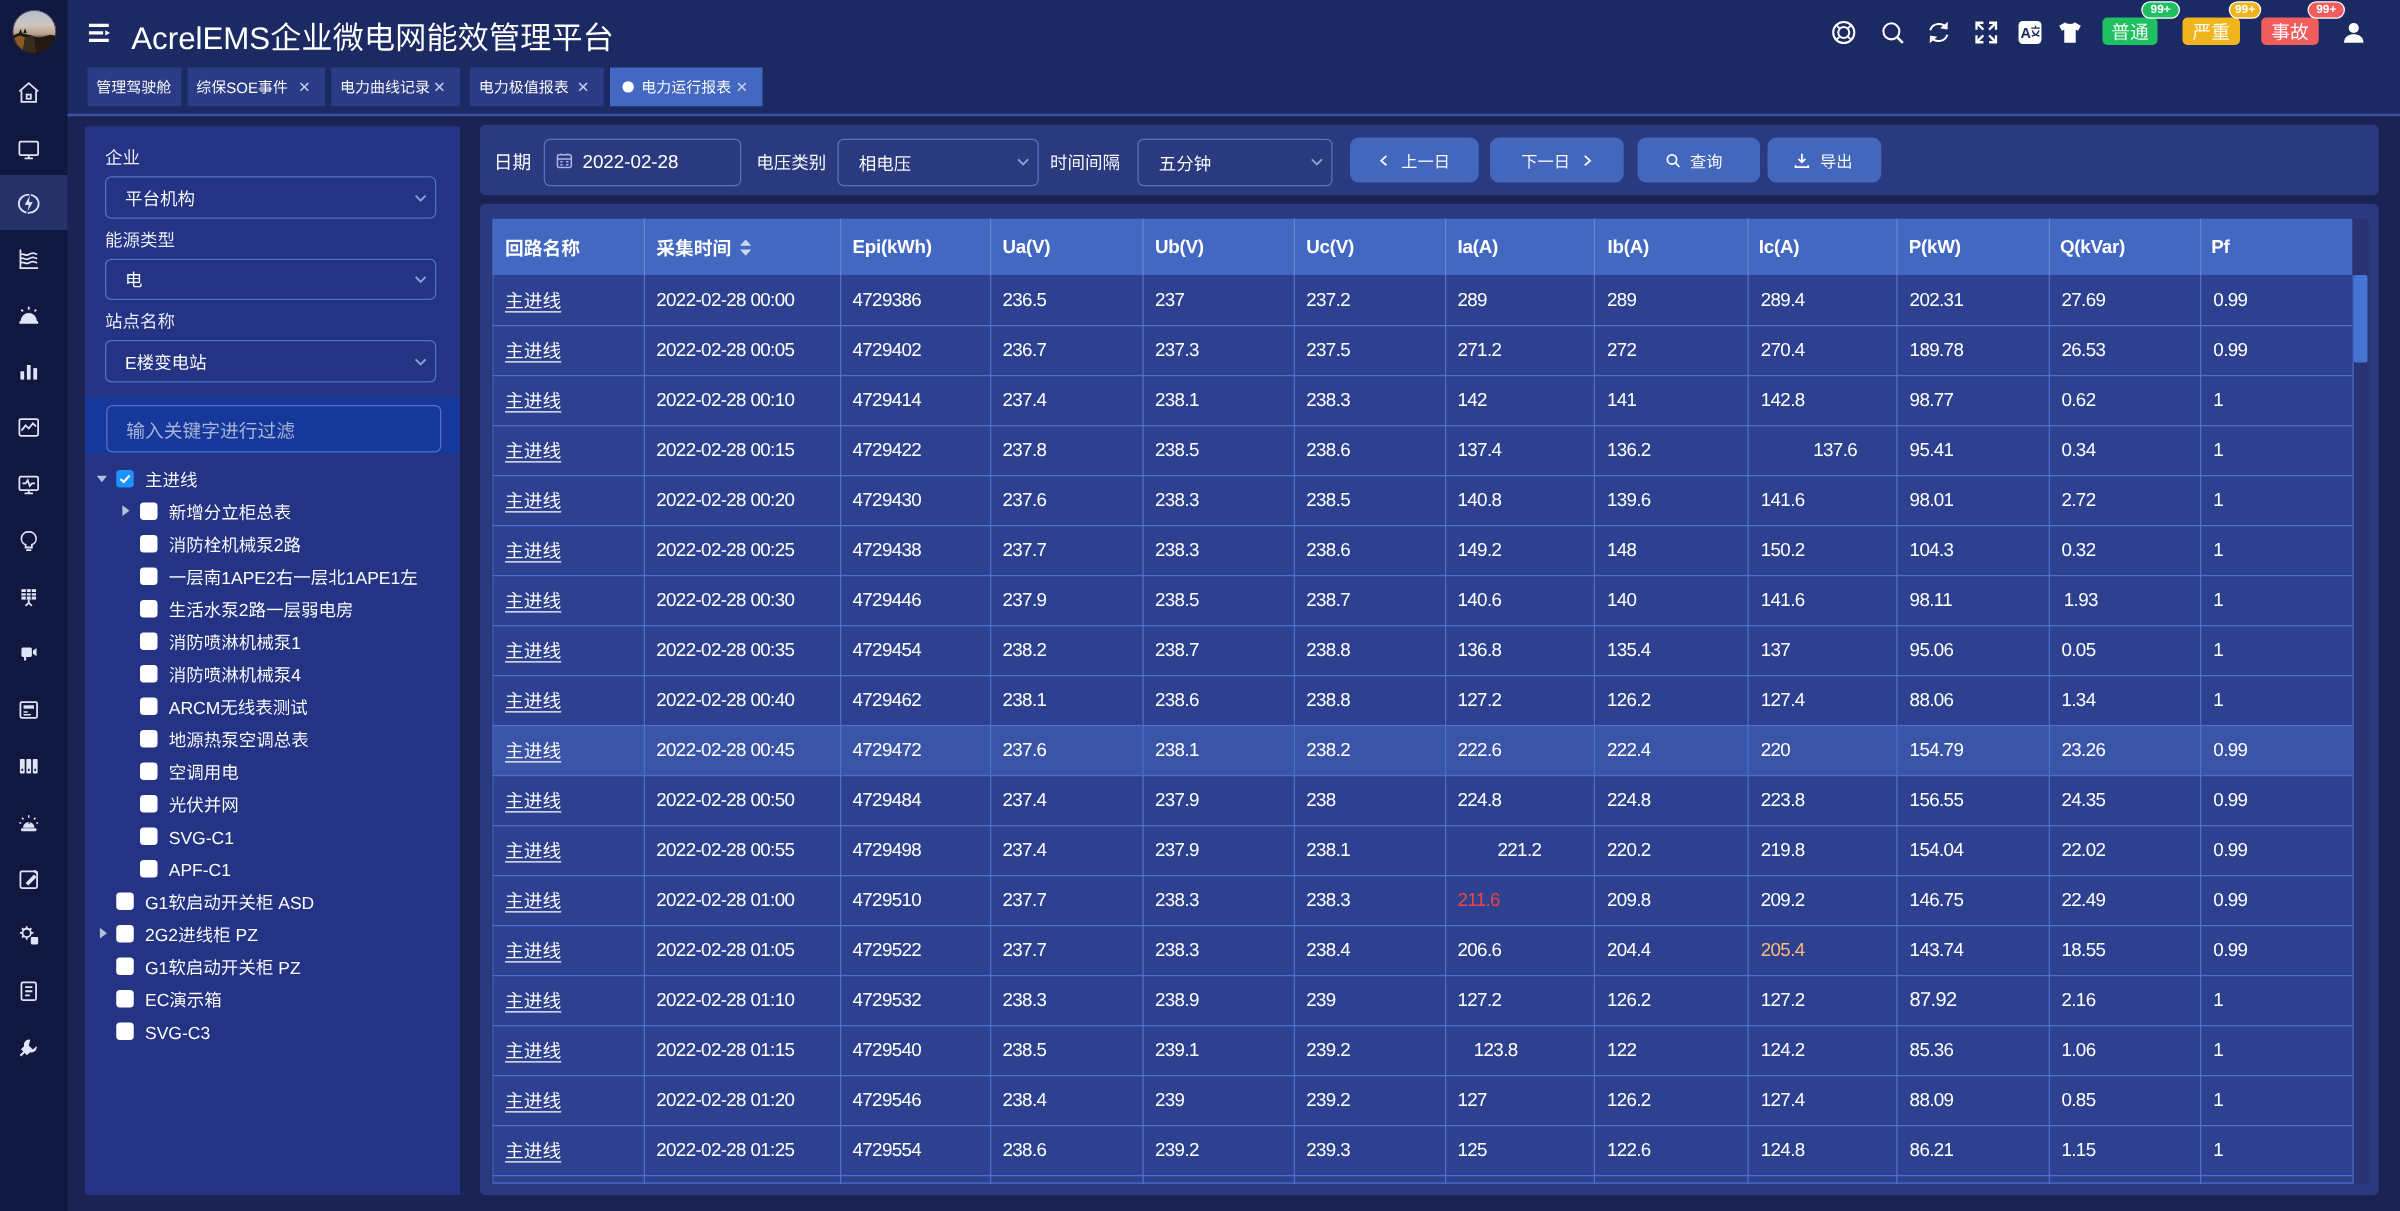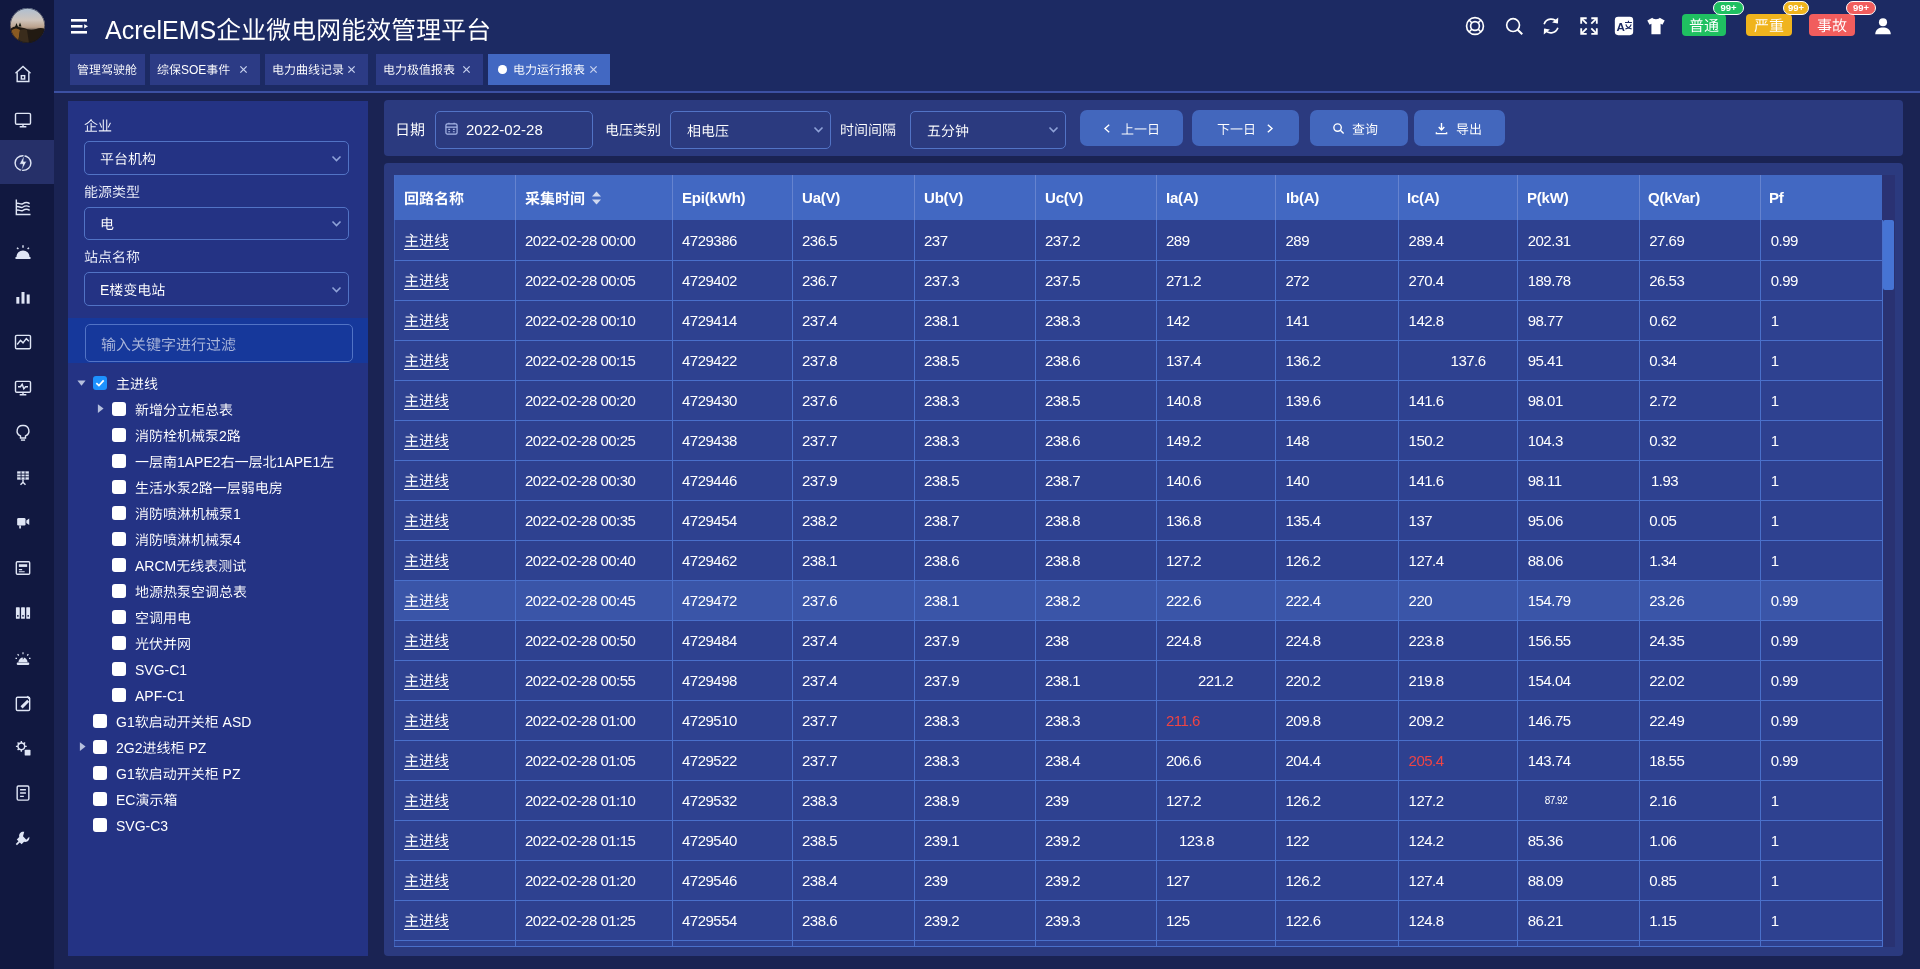--- a/index.html
+++ b/index.html
@@ -980,39 +980,39 @@
       <use href="#g25" transform="translate(30,13) scale(0.0150)"></use>
     </svg>
 <div style="position:absolute;left:404px;top:769px;width:45px;height:1px;background:#fff"></div>
 <div style="position:absolute;left:525px;top:749.5px;height:21px;line-height:21px;font-size:15px;font-weight:400;color:#fff;white-space:nowrap;letter-spacing:-0.5px;">2022-02-28 01:05</div>
 <div style="position:absolute;left:682px;top:749.5px;height:21px;line-height:21px;font-size:15px;font-weight:400;color:#fff;white-space:nowrap;letter-spacing:-0.5px;">4729522</div>
 <div style="position:absolute;left:802px;top:749.5px;height:21px;line-height:21px;font-size:15px;font-weight:400;color:#fff;white-space:nowrap;letter-spacing:-0.5px;">237.7</div>
 <div style="position:absolute;left:924px;top:749.5px;height:21px;line-height:21px;font-size:15px;font-weight:400;color:#fff;white-space:nowrap;letter-spacing:-0.5px;">238.3</div>
 <div style="position:absolute;left:1045px;top:749.5px;height:21px;line-height:21px;font-size:15px;font-weight:400;color:#fff;white-space:nowrap;letter-spacing:-0.5px;">238.4</div>
 <div style="position:absolute;left:1166px;top:749.5px;height:21px;line-height:21px;font-size:15px;font-weight:400;color:#fff;white-space:nowrap;letter-spacing:-0.5px;">206.6</div>
 <div style="position:absolute;left:1285.5px;top:749.5px;height:21px;line-height:21px;font-size:15px;font-weight:400;color:#fff;white-space:nowrap;letter-spacing:-0.5px;">204.4</div>
-<div style="position:absolute;left:1408.6px;top:749.5px;height:21px;line-height:21px;font-size:15px;font-weight:400;color:#ef4444;white-space:nowrap;letter-spacing:-0.5px;">205.4</div>
+<div style="position:absolute;left:1408.6px;top:749.5px;height:21px;line-height:21px;font-size:15px;font-weight:400;color:#fdba74;white-space:nowrap;letter-spacing:-0.5px;">205.4</div>
 <div style="position:absolute;left:1527.7px;top:749.5px;height:21px;line-height:21px;font-size:15px;font-weight:400;color:#fff;white-space:nowrap;letter-spacing:-0.5px;">143.74</div>
 <div style="position:absolute;left:1649.2px;top:749.5px;height:21px;line-height:21px;font-size:15px;font-weight:400;color:#fff;white-space:nowrap;letter-spacing:-0.5px;">18.55</div>
 <div style="position:absolute;left:1770.7px;top:749.5px;height:21px;line-height:21px;font-size:15px;font-weight:400;color:#fff;white-space:nowrap;letter-spacing:-0.5px;">0.99</div>
 <svg style="position:absolute;left:404px;top:793px;overflow:visible" width="47" height="18" fill="#fff">
       <use href="#g53" transform="translate(0,13) scale(0.0150)"></use>
       <use href="#g50" transform="translate(15,13) scale(0.0150)"></use>
       <use href="#g25" transform="translate(30,13) scale(0.0150)"></use>
     </svg>
 <div style="position:absolute;left:404px;top:809px;width:45px;height:1px;background:#fff"></div>
 <div style="position:absolute;left:525px;top:789.5px;height:21px;line-height:21px;font-size:15px;font-weight:400;color:#fff;white-space:nowrap;letter-spacing:-0.5px;">2022-02-28 01:10</div>
 <div style="position:absolute;left:682px;top:789.5px;height:21px;line-height:21px;font-size:15px;font-weight:400;color:#fff;white-space:nowrap;letter-spacing:-0.5px;">4729532</div>
 <div style="position:absolute;left:802px;top:789.5px;height:21px;line-height:21px;font-size:15px;font-weight:400;color:#fff;white-space:nowrap;letter-spacing:-0.5px;">238.3</div>
 <div style="position:absolute;left:924px;top:789.5px;height:21px;line-height:21px;font-size:15px;font-weight:400;color:#fff;white-space:nowrap;letter-spacing:-0.5px;">238.9</div>
 <div style="position:absolute;left:1045px;top:789.5px;height:21px;line-height:21px;font-size:15px;font-weight:400;color:#fff;white-space:nowrap;letter-spacing:-0.5px;">239</div>
 <div style="position:absolute;left:1166px;top:789.5px;height:21px;line-height:21px;font-size:15px;font-weight:400;color:#fff;white-space:nowrap;letter-spacing:-0.5px;">127.2</div>
 <div style="position:absolute;left:1285.5px;top:789.5px;height:21px;line-height:21px;font-size:15px;font-weight:400;color:#fff;white-space:nowrap;letter-spacing:-0.5px;">126.2</div>
 <div style="position:absolute;left:1408.6px;top:789.5px;height:21px;line-height:21px;font-size:15px;font-weight:400;color:#fff;white-space:nowrap;letter-spacing:-0.5px;">127.2</div>
-<div style="position:absolute;left:1527.7px;top:789.5px;height:21px;line-height:21px;font-size:10px;font-weight:400;color:#fff;white-space:nowrap;letter-spacing:-0.5px;margin-left:17px;">87.92</div>
+<div style="position:absolute;left:1527.7px;top:789.5px;height:21px;line-height:21px;font-size:16px;font-weight:400;color:#fff;white-space:nowrap;letter-spacing:-0.5px;">87.92</div>
 <div style="position:absolute;left:1649.2px;top:789.5px;height:21px;line-height:21px;font-size:15px;font-weight:400;color:#fff;white-space:nowrap;letter-spacing:-0.5px;">2.16</div>
 <div style="position:absolute;left:1770.7px;top:789.5px;height:21px;line-height:21px;font-size:15px;font-weight:400;color:#fff;white-space:nowrap;letter-spacing:-0.5px;">1</div>
 <svg style="position:absolute;left:404px;top:833px;overflow:visible" width="47" height="18" fill="#fff">
       <use href="#g53" transform="translate(0,13) scale(0.0150)"></use>
       <use href="#g50" transform="translate(15,13) scale(0.0150)"></use>
       <use href="#g25" transform="translate(30,13) scale(0.0150)"></use>
     </svg>
 <div style="position:absolute;left:404px;top:849px;width:45px;height:1px;background:#fff"></div>
 <div style="position:absolute;left:525px;top:829.5px;height:21px;line-height:21px;font-size:15px;font-weight:400;color:#fff;white-space:nowrap;letter-spacing:-0.5px;">2022-02-28 01:15</div>
 <div style="position:absolute;left:682px;top:829.5px;height:21px;line-height:21px;font-size:15px;font-weight:400;color:#fff;white-space:nowrap;letter-spacing:-0.5px;">4729540</div>

